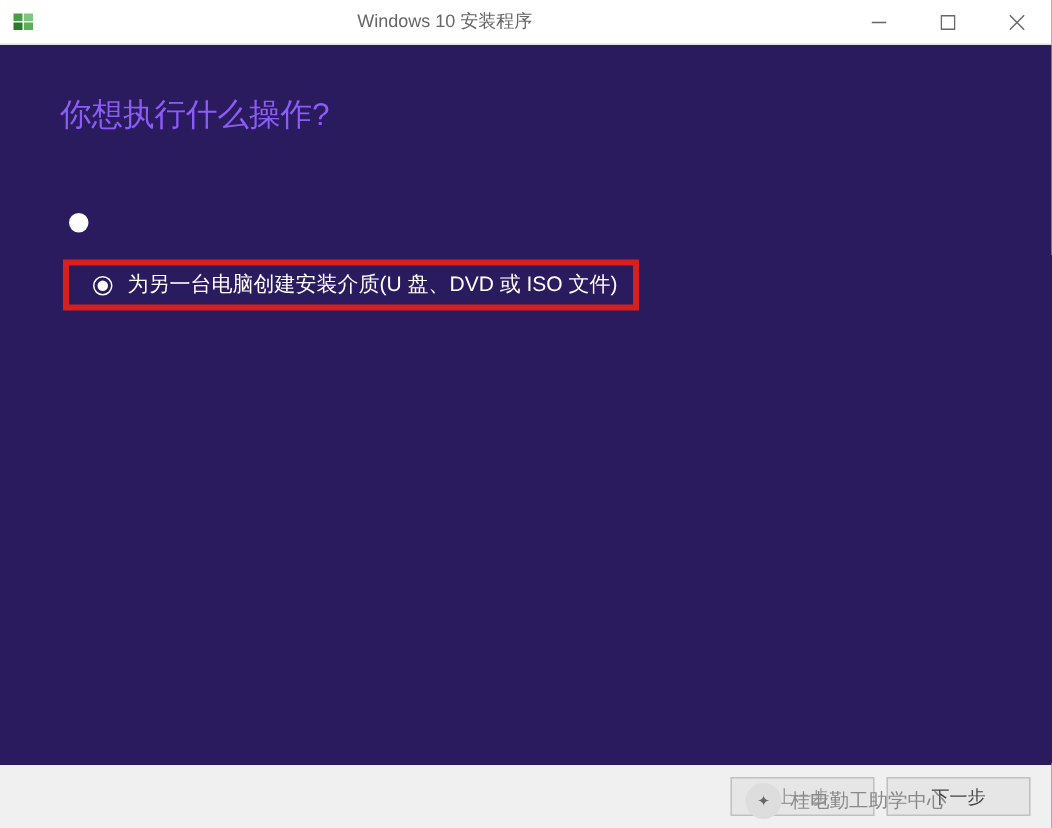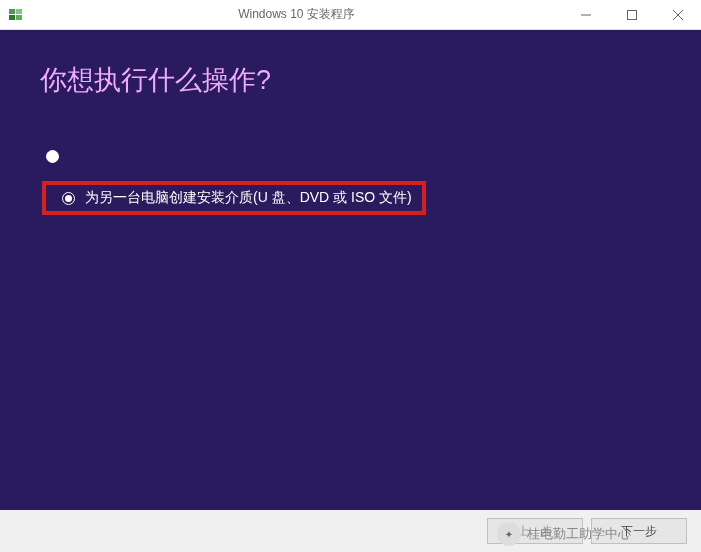--- a/index.html
+++ b/index.html
@@ -48,23 +48,23 @@
     }
     .titlebar-btn svg { stroke: #666; }
     .content-area {
       height: 480px;
       background: #2a1a5e;
       padding: 32px 40px;
       position: relative;
       color: #fff;
     }
     .heading {
-      font-size: 27px;
+      font-size: 21px;
       font-weight: 300;
-      color: #f0abfc;
+      color: #8b5cf6;
       margin-bottom: 48px;
     }
     .options {
       margin-left: 6px;
     }
     .option-row {
       display: flex;
       align-items: center;
       margin-bottom: 14px;
       padding: 4px 8px 4px 0;

